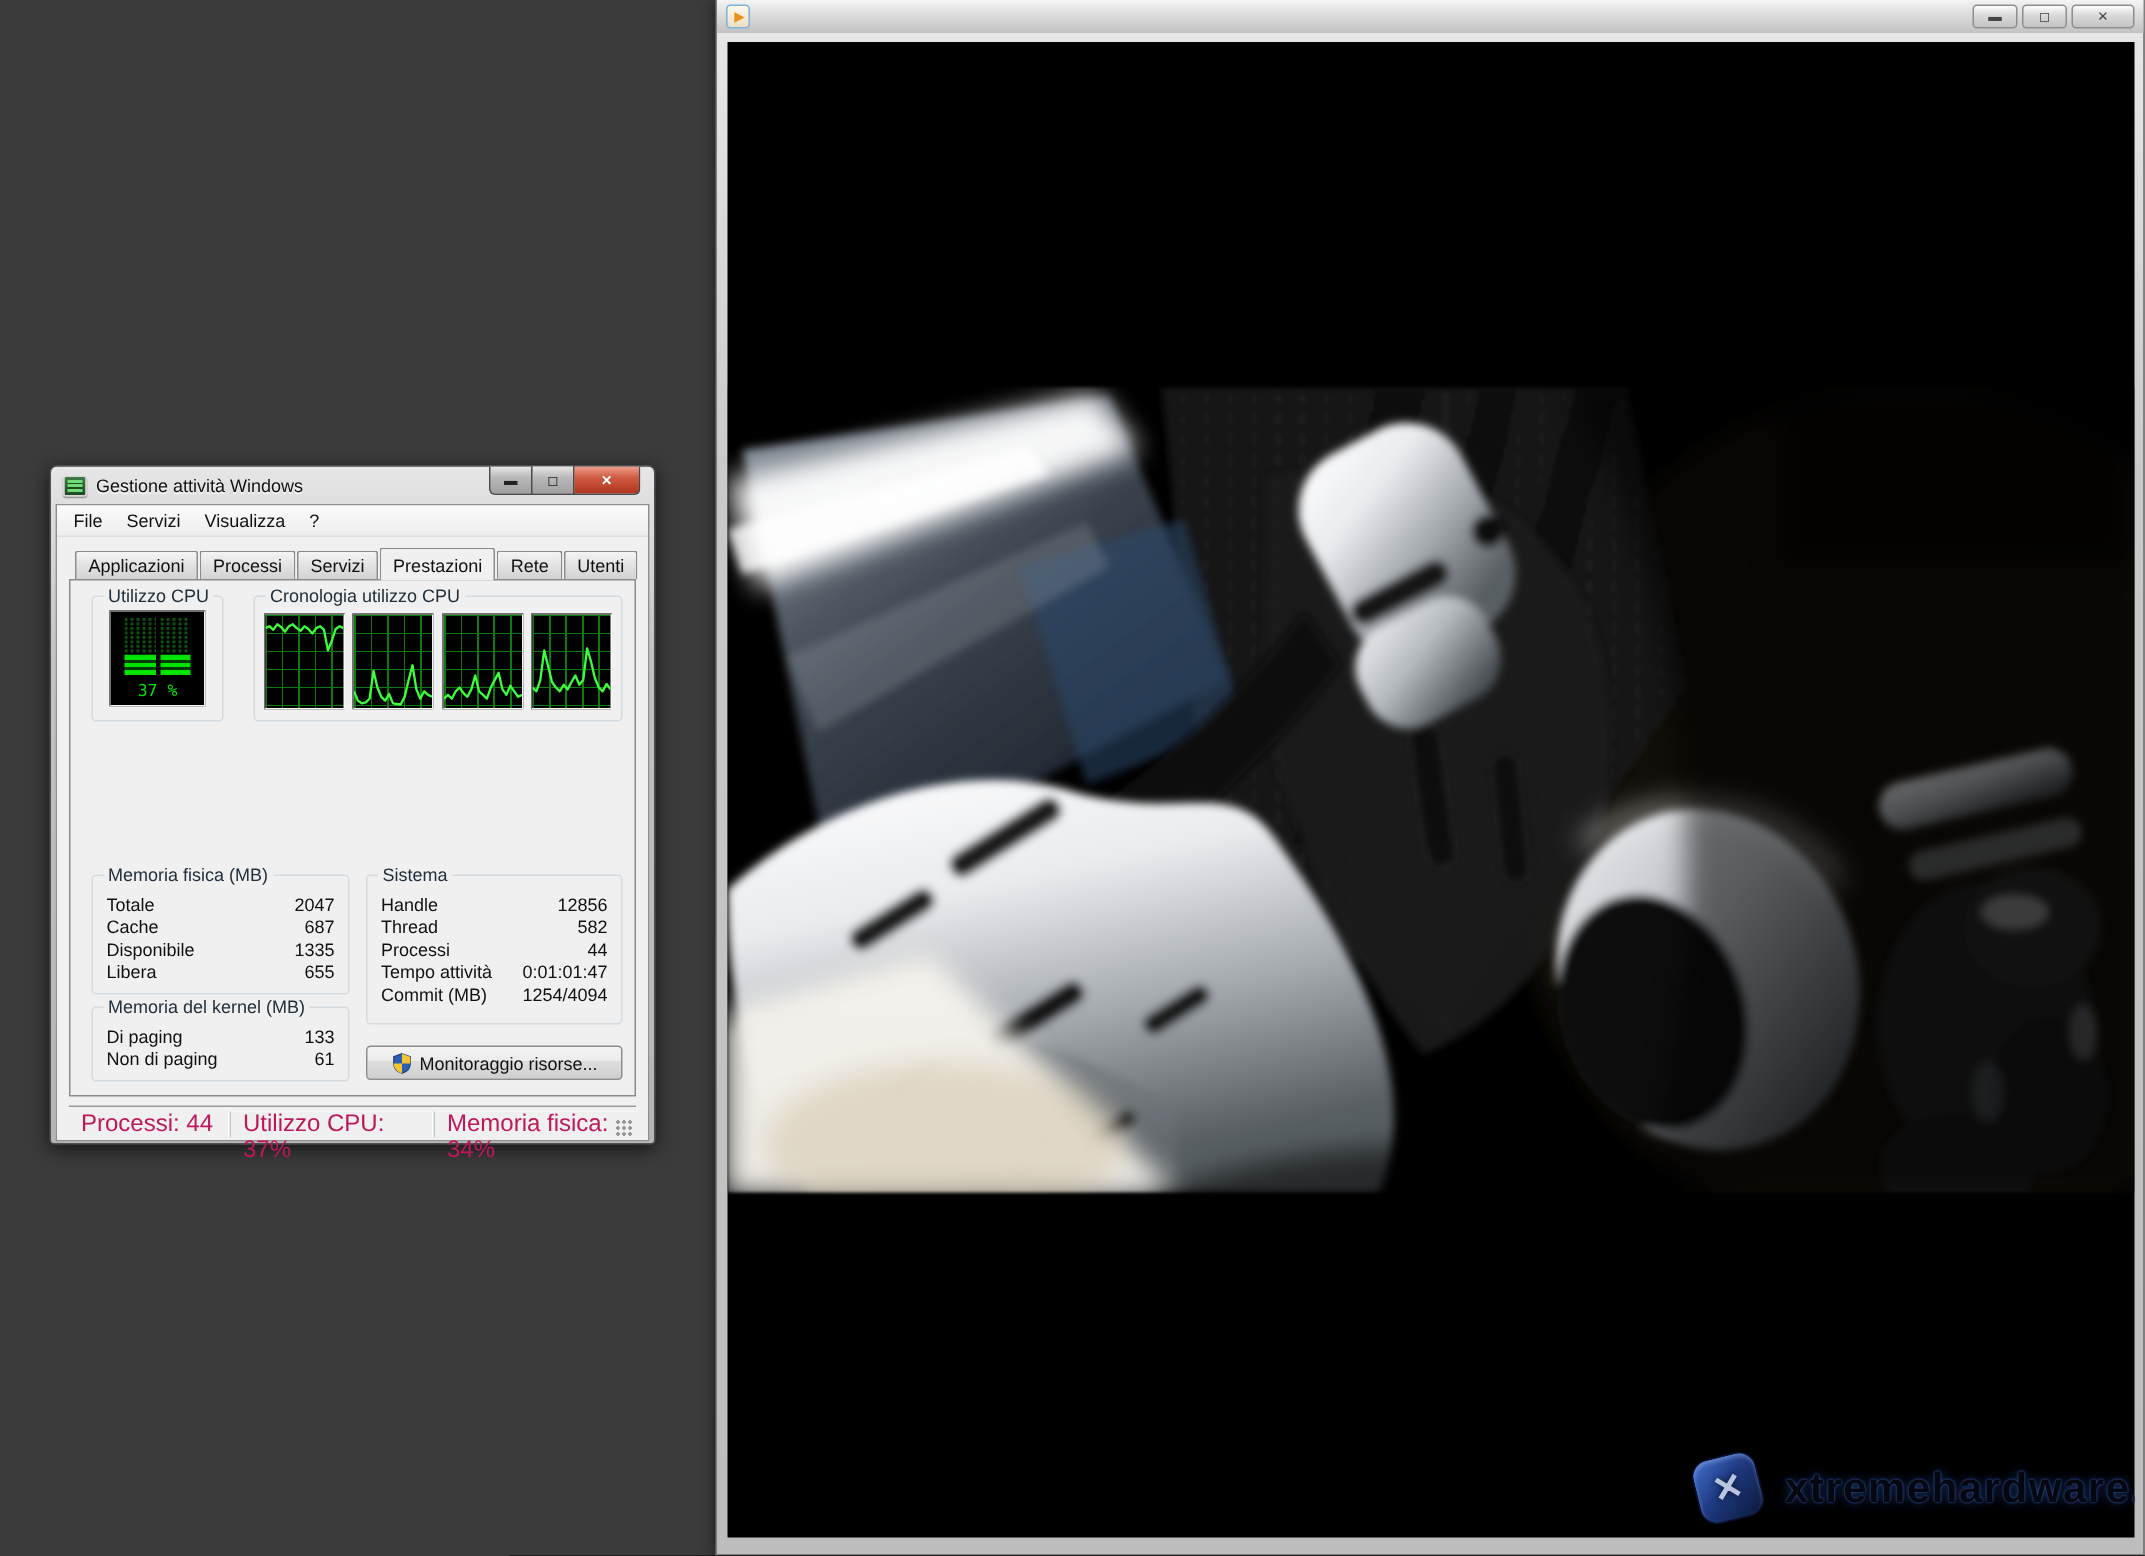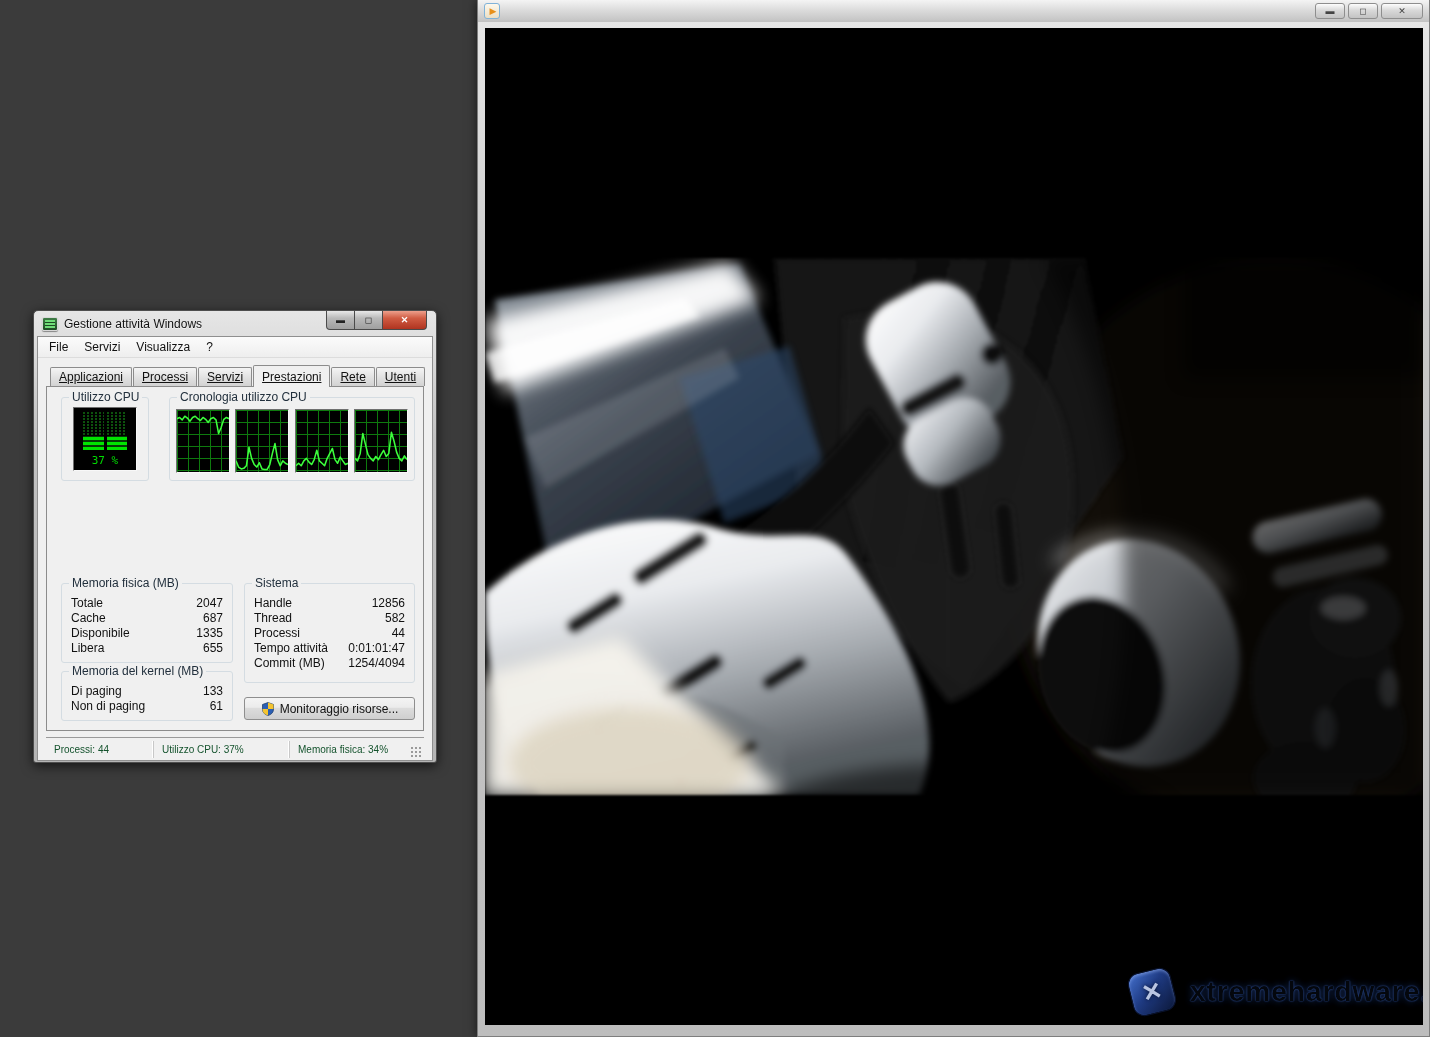--- a/index.html
+++ b/index.html
@@ -53,21 +53,21 @@
   .tm-btn.close { width:45px; border-radius:0 0 4px 0;
     background:linear-gradient(#eda08c,#d05c43 40%,#b03420); color:#fff; font-weight:bold; }
   .tm-inner { background:#f0f0f0; border:1px solid #8f8f8f; height:425px; display:flex; flex-direction:column; }
   .tm-menubar { height:21px; background:linear-gradient(#fbfbfb,#eeeeee); display:flex; align-items:center;
     padding-left:3px; border-bottom:1px solid #dcdcdc; }
   .tm-menu-item { font-size:12px; color:#111; padding:2px 8px; }
   .tm-body { flex:1; padding:6px 8px 0 8px; display:flex; flex-direction:column; }
   .tm-tabstrip { display:flex; align-items:flex-end; height:22px; padding-left:4px; position:relative; z-index:2; }
   .tm-tab { font-size:12px; color:#111; height:19px; padding:2px 8px 0 8px; margin-right:1px;
     background:linear-gradient(#f4f4f4,#dfdfdf 60%,#d2d2d2); border:1px solid #8c8c8c; border-bottom:none;
-    border-radius:2px 2px 0 0;text-decoration:underline; }
+    border-radius:2px 2px 0 0; }
   .tm-tab.active { height:22px; background:#f0f0f0; position:relative; z-index:3; margin-bottom:-1px; padding-top:4px; }
   .tm-tabpage { position:relative; flex:1; border:1px solid #8c8c8c; background:#f0f0f0; z-index:1; }
 
   
   .grp { position:absolute; border:1px solid #d4dce2; border-radius:3px; }
   .grp-label { position:absolute; top:-8px; left:7px; background:#f0f0f0; padding:0 3px; font-size:12px; color:#22303d; white-space:nowrap; }
 
   .g-cpu     { left:14px;  top:10px;  width:88px;  height:84px; }
   .g-cpuhist { left:122px; top:10px;  width:246px; height:84px; }
   .g-mem     { left:14px;  top:102px; width:88px;  height:84px; }
@@ -102,21 +102,21 @@
   .info-rows { position:absolute; left:9px; right:9px; top:12px; }
   .info-row { display:flex; justify-content:space-between; font-size:12px; color:#111; line-height:15px; }
 
   
   .res-btn { position:absolute; left:197px; top:310px; width:171px; height:23px;
     border:1px solid #8e8e8e; border-radius:3px; background:linear-gradient(#f4f4f4,#ebebeb 45%,#dddddd 46%,#cfcfcf);
     display:flex; align-items:center; justify-content:center; gap:5px; font-size:12px; color:#111; }
 
   
   .tm-statusbar { height:23px; margin-top:6px; border-top:1px solid #9a9a9a; background:#f0f0f0;
-    display:flex; align-items:center; font-size:10px; color:#14532d; position:relative; }
+    display:flex; align-items:center; font-size:16px; color:#be185d; position:relative; }
   .sb-cell { padding:0 8px; height:17px; line-height:17px; }
   .sb-cell.c1 { width:107px; }
   .sb-cell.c2 { width:136px; border-left:1px solid #c8c8c8; box-shadow:-1px 0 0 #fff; }
   .sb-cell.c3 { flex:1; border-left:1px solid #c8c8c8; box-shadow:-1px 0 0 #fff; }
   .sb-grip { position:absolute; right:2px; bottom:2px; width:12px; height:12px;
     background:radial-gradient(circle at 2px 2px,#9a9a9a 1.2px,transparent 1.4px);
     background-size:4px 4px; }
 </style>
 </head>
 <body>

